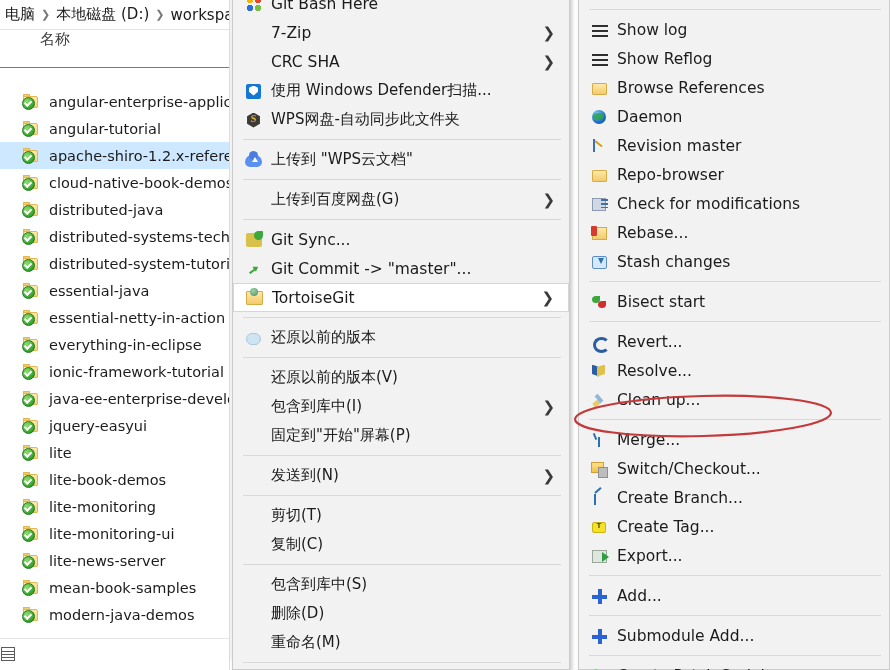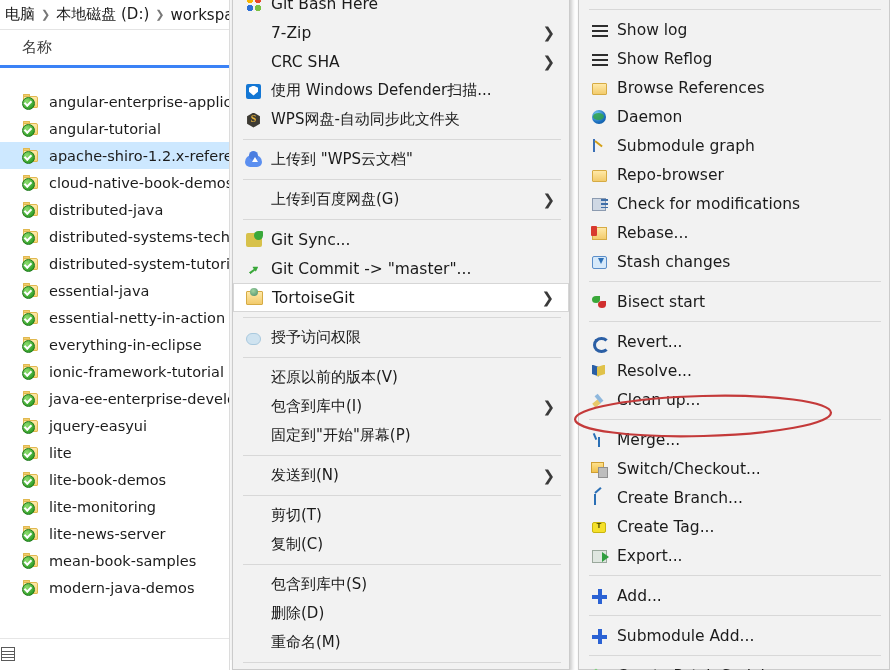--- a/index.html
+++ b/index.html
@@ -25,22 +25,22 @@
   }
   .crumb {
     font-size: 15px; color: #1a1a1a; padding: 0 3px;
     font-family: "DejaVu Sans", "Liberation Sans", sans-serif;
   }
   .crumb-sep {
     font-size: 11px; color: #777; padding: 0 3px; position: relative; top: 0px;
   }
   .col-header {
     position: absolute; left: 0; top: 30px; width: 240px; height: 38px;
-    background: #ffffff; display: flex; align-items: center;
-    padding-left: 22px; border-bottom: 3px solid #3b82f6;
+    background: #ffffff; display: flex; 
+    padding-left: 40px; border-bottom: 1px solid #3b82f6;
   }
   .col-header-label {
     font-size: 15px; color: #3c3c3c;
     font-family: "DejaVu Sans", "Liberation Sans", sans-serif;
   }
   .file-list {
     position: absolute; left: 0; top: 68px; width: 240px; height: 570px;
     background: #ffffff; padding-top: 20px;
   }
   .file-row {
@@ -518,20 +518,28 @@
             <span class="git-check"></span>
           </span>
           <span class="file-name">lite-monitoring</span>
         </div>
         <div class="file-row">
           <span class="file-icon">
             <span class="folder-tab"></span>
             <span class="folder-back"></span>
             <span class="git-check"></span>
           </span>
+          <span class="file-name">lite-monitoring-ui</span>
+        </div>
+        <div class="file-row">
+          <span class="file-icon">
+            <span class="folder-tab"></span>
+            <span class="folder-back"></span>
+            <span class="git-check"></span>
+          </span>
           <span class="file-name">lite-news-server</span>
         </div>
         <div class="file-row">
           <span class="file-icon">
             <span class="folder-tab"></span>
             <span class="folder-back"></span>
             <span class="git-check"></span>
           </span>
           <span class="file-name">mean-book-samples</span>
         </div>
@@ -617,21 +625,21 @@
           <span class="ic ic-tortoise"></span>
         </span>
         <span class="mi-label">TortoiseGit</span>
         <span class="mi-arrow">❯</span>
       </div>
       <div class="sep"></div>
       <div class="mi">
         <span class="mi-ico">
           <span class="ic ic-baidu"></span>
         </span>
-        <span class="mi-label cjk">授予访问权限</span>
+        <span class="mi-label cjk">还原以前的版本</span>
       </div>
       <div class="sep"></div>
       <div class="mi">
         <span class="mi-ico"></span>
         <span class="mi-label cjk">还原以前的版本(V)</span>
       </div>
       <div class="mi">
         <span class="mi-ico"></span>
         <span class="mi-label cjk">包含到库中(I)</span>
         <span class="mi-arrow">❯</span>
@@ -696,21 +704,21 @@
       <div class="mi">
         <span class="mi-ico">
           <span class="ic ic-globe"></span>
         </span>
         <span class="mi-label">Daemon</span>
       </div>
       <div class="mi">
         <span class="mi-ico">
           <span class="ic ic-revgraph"></span>
         </span>
-        <span class="mi-label">Submodule graph</span>
+        <span class="mi-label">Revision master</span>
       </div>
       <div class="mi">
         <span class="mi-ico">
           <span class="ic ic-folder-base"></span>
         </span>
         <span class="mi-label">Repo-browser</span>
       </div>
       <div class="mi">
         <span class="mi-ico">
           <span class="ic ic-check-mod"></span>

